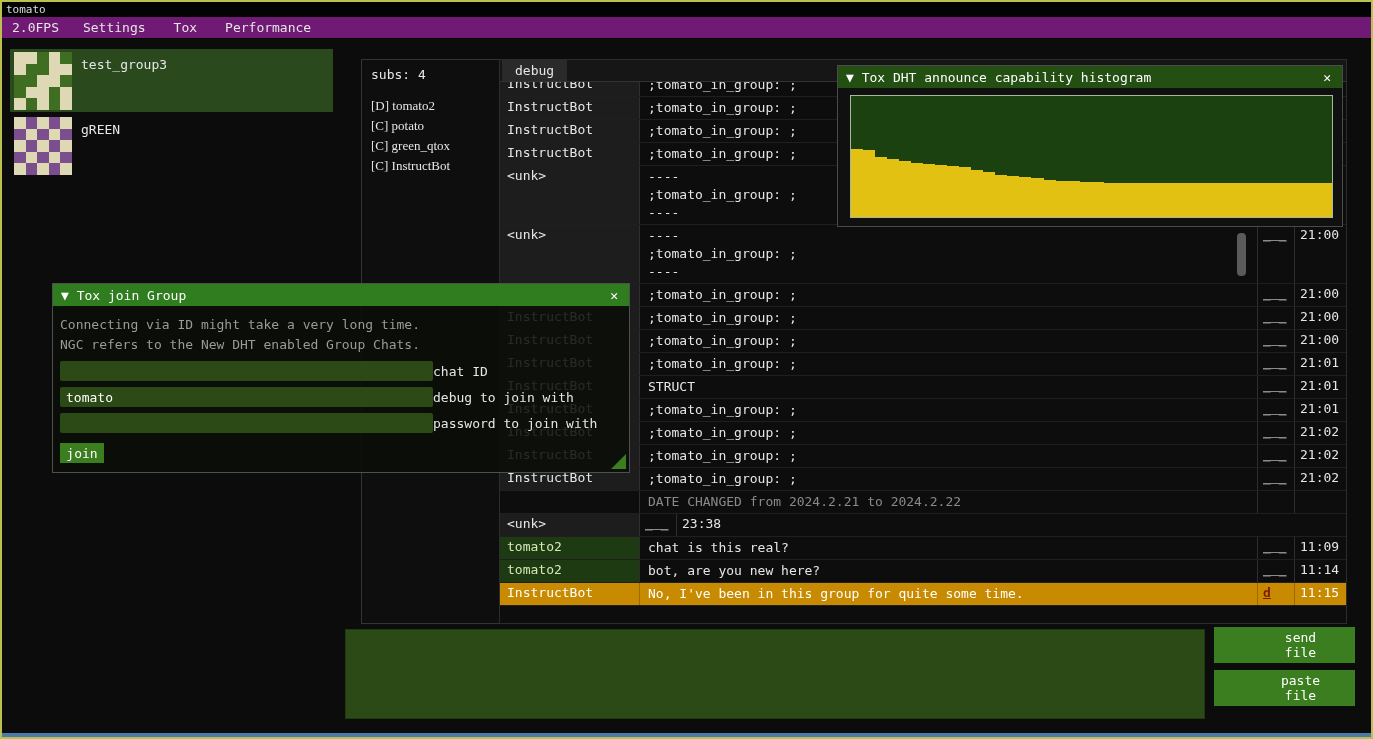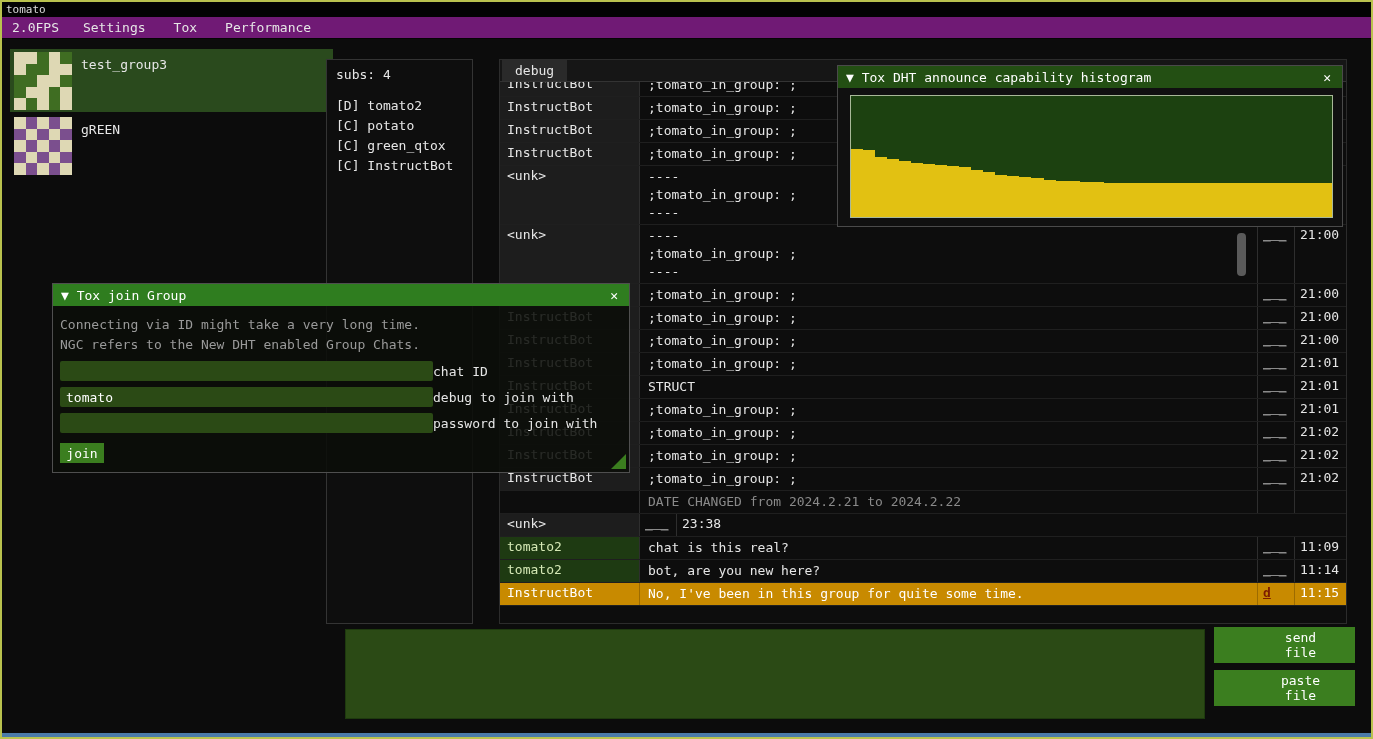--- a/index.html
+++ b/index.html
@@ -17,24 +17,24 @@
   .menu-item{ padding:0 14px; height:100%; line-height:22px; }
 
   
   .groups{ position:absolute; left:8px; top:47px; width:323px; }
   .group-row{ display:flex; gap:9px; padding:3px 4px; height:63px; margin-bottom:2px; }
   .group-row.selected{ background:#2a4a1d; }
   .avatar{ width:58px; height:58px; display:grid; grid-template-columns:repeat(5,1fr); grid-template-rows:repeat(5,1fr); flex:0 0 58px; }
   .group-name{ font-size:13px; padding-top:5px; }
 
   
-  .subs-panel{ position:absolute; left:324px; top:57px; width:147px; height:565px;
+  .subs-panel{ position:absolute; left:359px; top:57px; width:147px; height:565px;
     background:#0e0e0e; border:1px solid #343434; font-size:13px; padding:7px 9px; }
   .subs-title{ margin-bottom:14px; }
-  .sub-item{ line-height:20px; white-space:pre; }
+  .sub-item{ line-height:20px; white-space:pre;font-family:Liberation Serif, serif; }
 
   
   .chat-panel{ position:absolute; left:497px; top:57px; width:848px; height:565px;
     background:#0d0d0d; border:1px solid #2c2c2c; overflow:hidden; }
   .tabbar{ position:relative; z-index:2; height:22px; background:#161616; border-bottom:1px solid #333; display:flex; padding-left:2px; }
   .tab{ background:#2a2a2a; padding:0 13px; line-height:22px; font-size:13px; }
   .rows{ position:relative; z-index:1; margin-top:-8px; }
   .chat-row{ display:flex; border-bottom:1px solid #1f1f1f; min-height:23px; font-size:13px; }
   .cell-name{ flex:0 0 140px; padding:2px 7px; background:#1d1d1d; border-right:1px solid #2e2e2e; white-space:pre; overflow:hidden; }
   .cell-msg{ flex:1; padding:2px 8px; border-right:1px solid #2e2e2e; white-space:pre-wrap; line-height:18px; }

